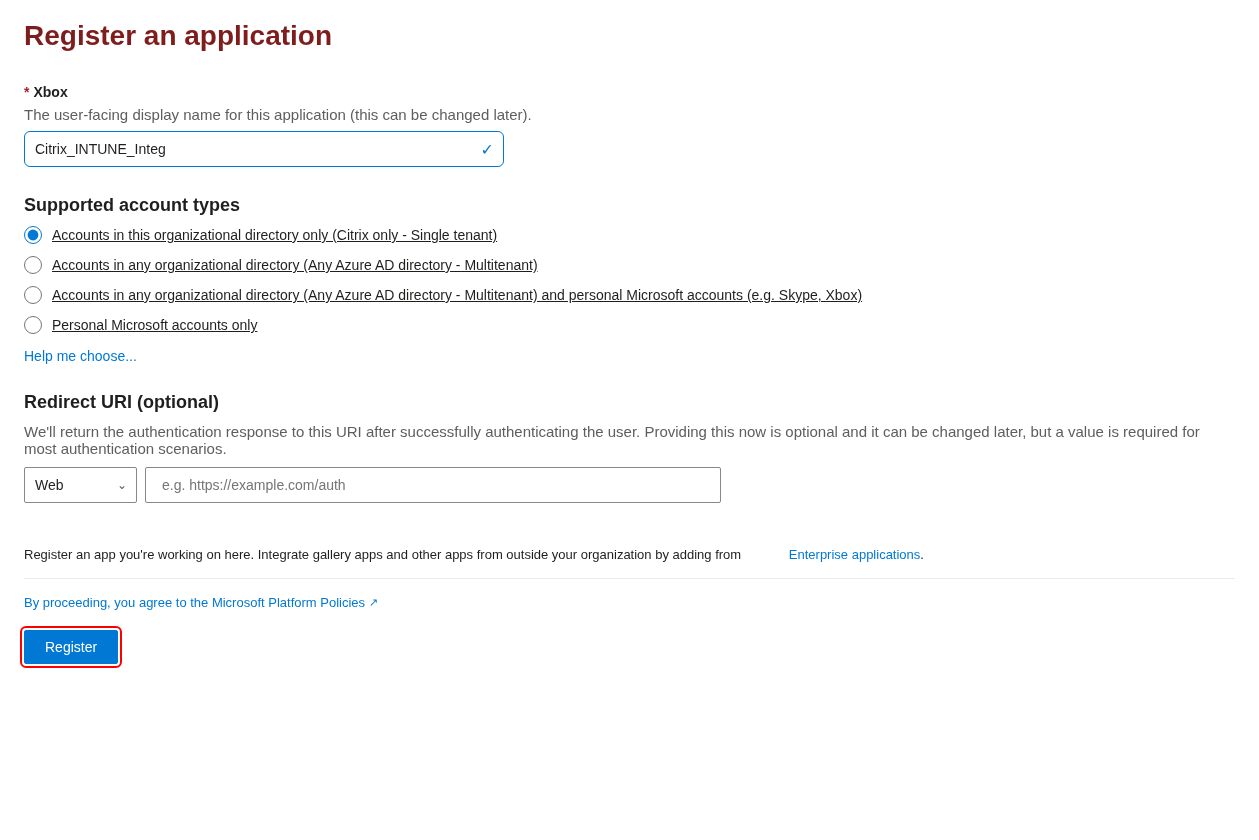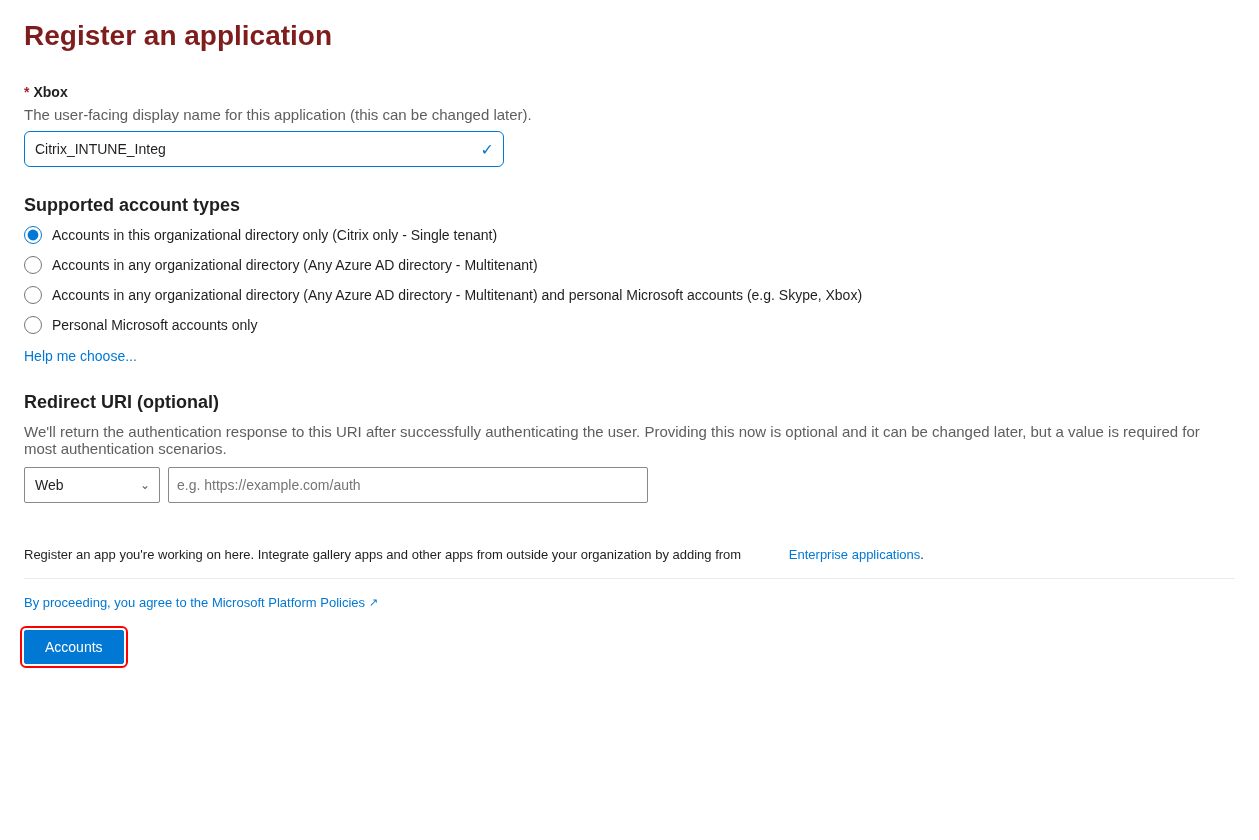--- a/index.html
+++ b/index.html
@@ -101,20 +101,21 @@
       flex-direction: column;
       gap: 12px;
       margin-top: 10px;
     }
 
     .radio-item {
       display: flex;
       align-items: center;
       gap: 10px;
       cursor: pointer;
+      text-decoration: underline;
     }
 
     .radio-item input[type="radio"] {
       width: 18px;
       height: 18px;
       accent-color: #0078d4;
       cursor: pointer;
       flex-shrink: 0;
     }
 
@@ -142,21 +143,21 @@
       gap: 8px;
       margin-top: 10px;
     }
 
     .select-wrapper {
       position: relative;
       display: inline-block;
     }
 
     .select-wrapper select {
-      width: 136px;
+      width: 113px;
       height: 36px;
       border: 1px solid #8a8886;
       border-radius: 2px;
       padding: 0 32px 0 10px;
       font-size: 14px;
       color: #201f1e;
       background: #ffffff;
       appearance: none;
       -webkit-appearance: none;
       cursor: pointer;
@@ -167,25 +168,25 @@
       position: absolute;
       right: 10px;
       top: 50%;
       transform: translateY(-50%);
       pointer-events: none;
       color: #605e5c;
       font-size: 12px;
     }
 
     .uri-input {
-      width: 480px;
+      width: 576px;
       height: 36px;
       border: 1px solid #8a8886;
       border-radius: 2px;
-      padding: 6px 8px;
+      padding: 6px 16px;
       font-size: 14px;
       color: #14532d;
       outline: none;
     }
 
     .bottom-text {
       font-size: 13px;
       color: #201f1e;
       margin-top: 32px;
       margin-bottom: 8px;
@@ -313,16 +314,16 @@
   <a class="enterprise-link" href="#">Enterprise applications</a><span>.</span>
 </div>
 
 <hr class="divider">
 
 <div class="policy-text">
   <a href="#">By proceeding, you agree to the Microsoft Platform Policies</a>
   <span class="external-link-icon">↗</span>
 </div>
 
-<button class="register-button">Accounts</button>
+<button class="register-button">Register</button>
 
 
 
 
 </body></html>

